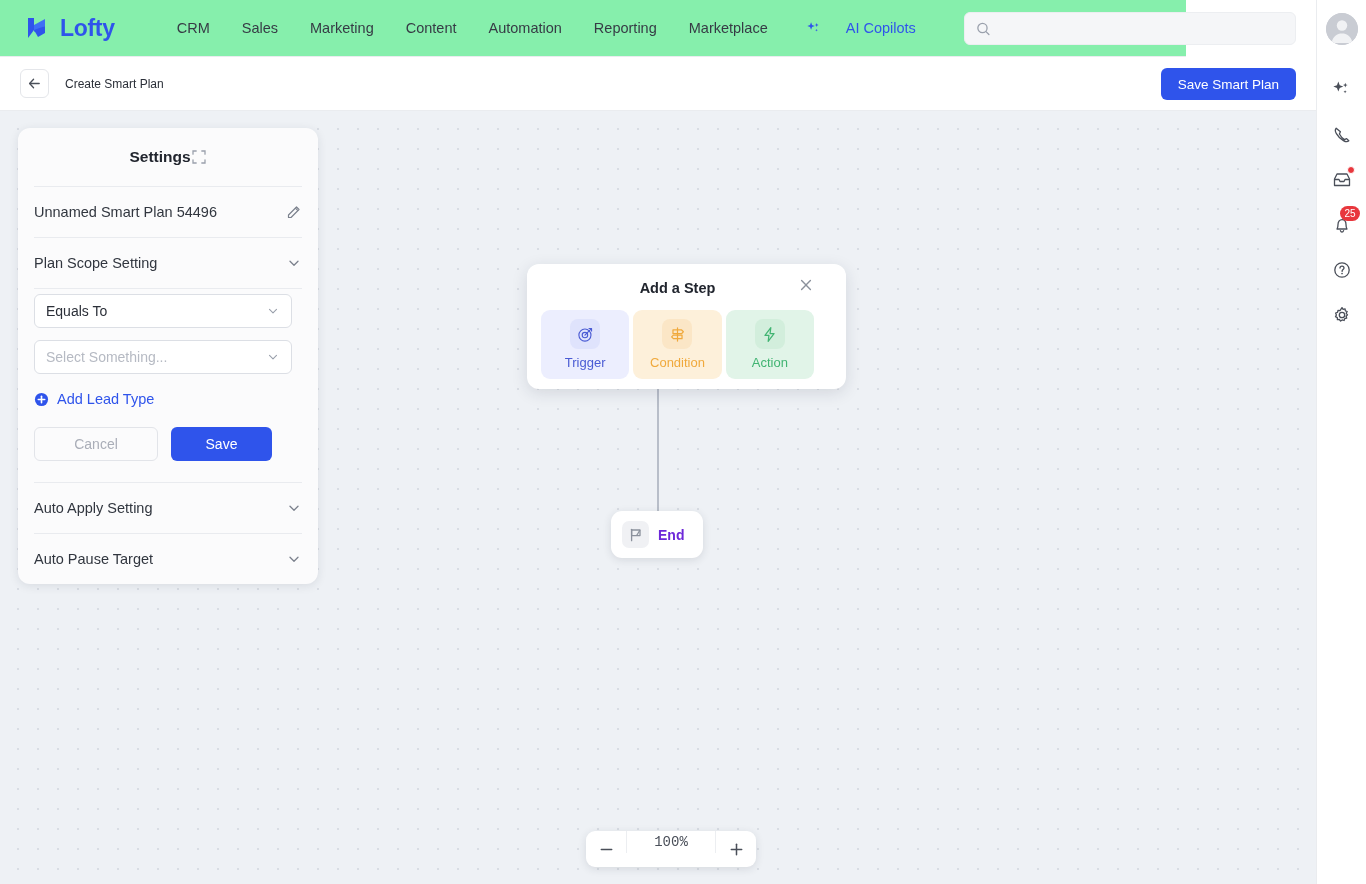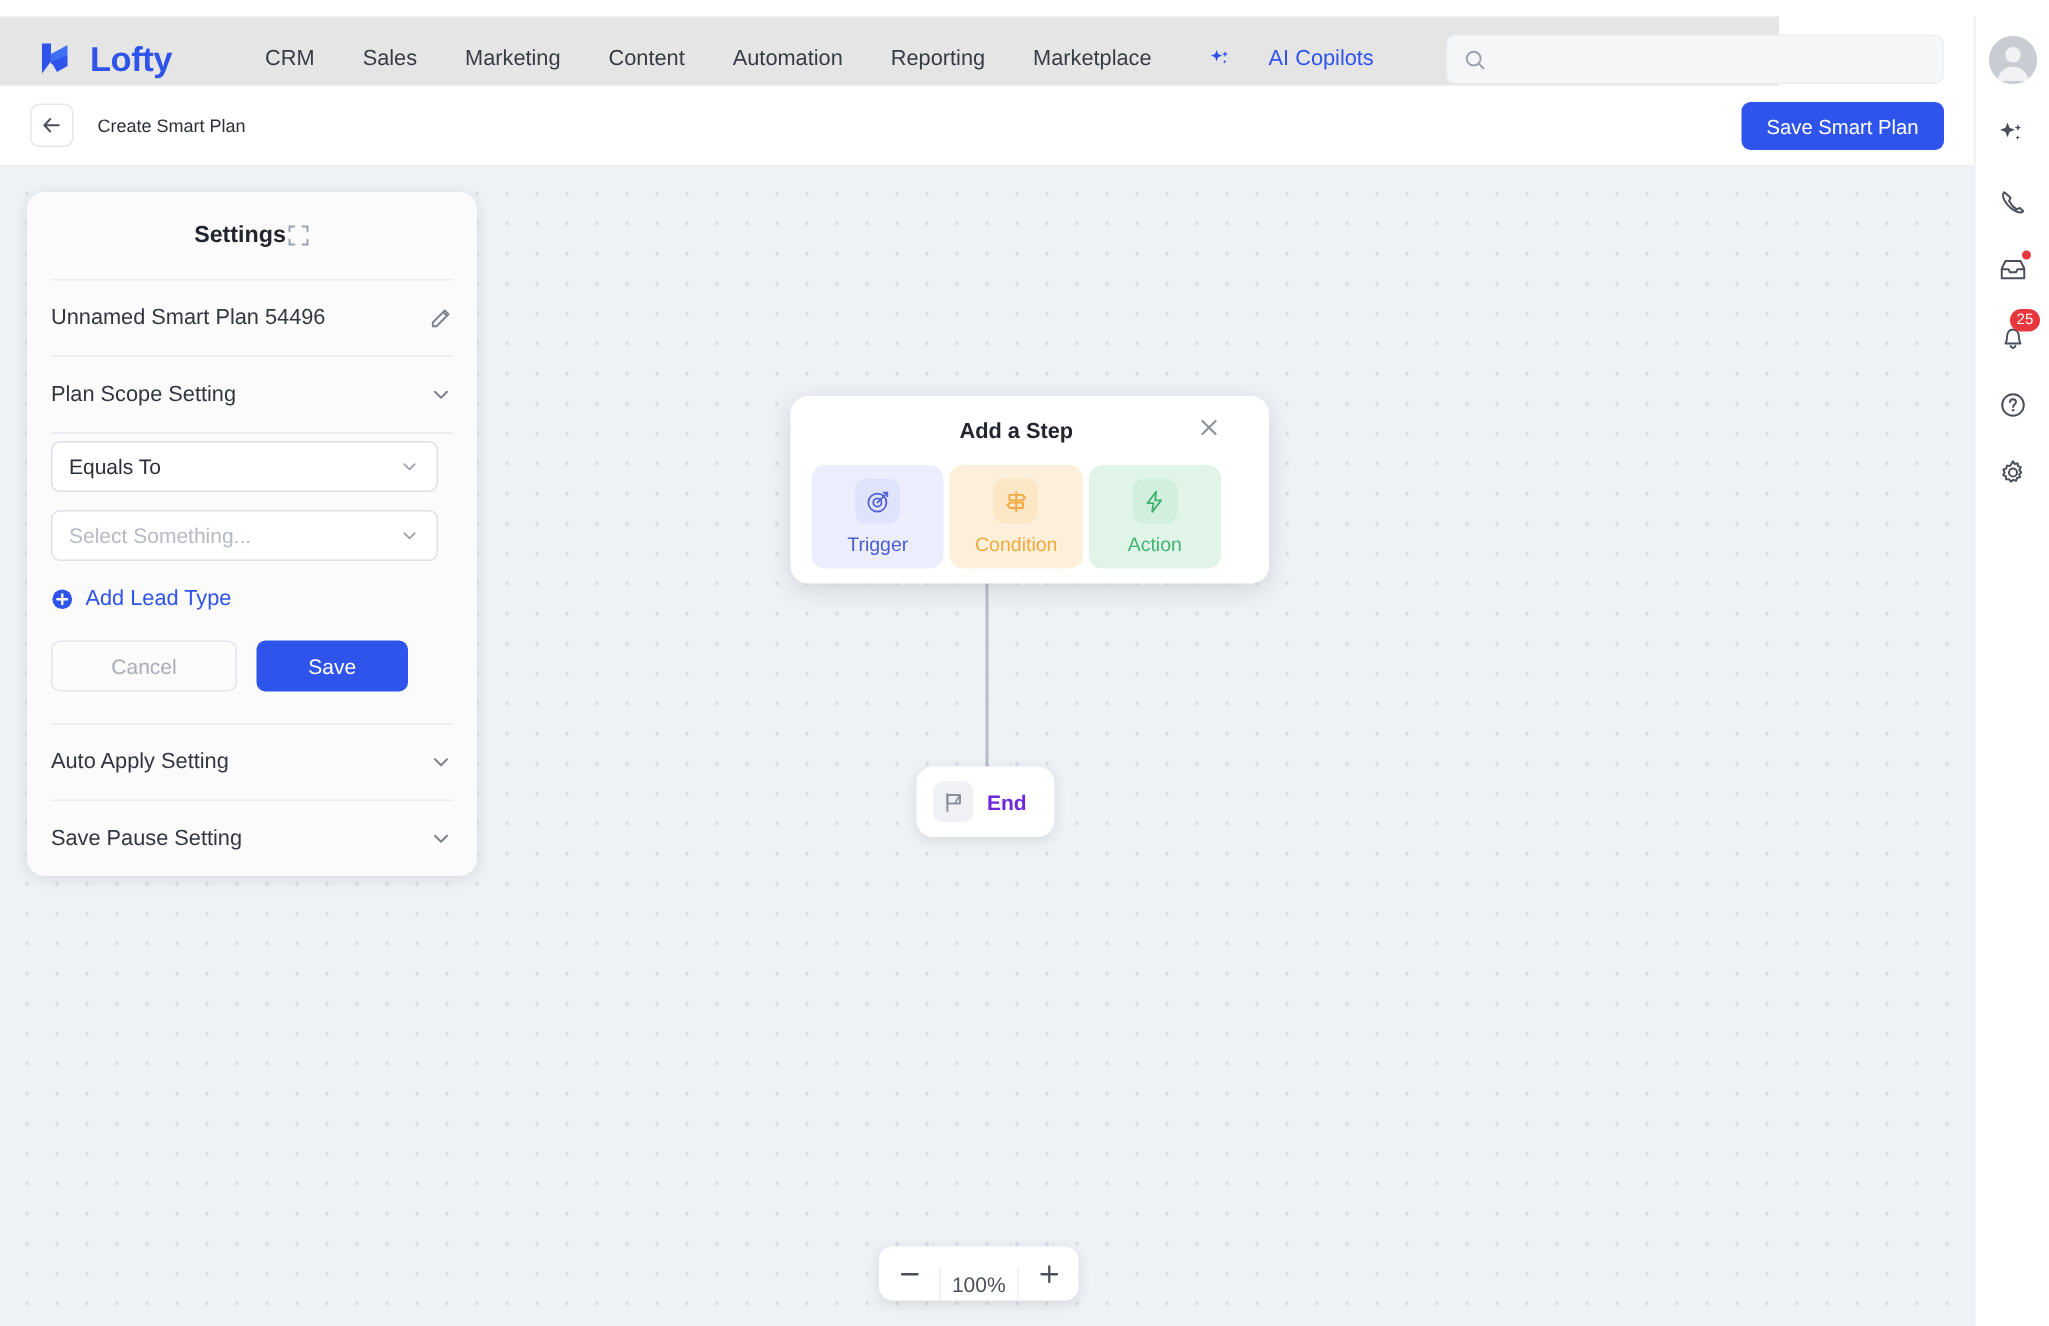--- a/index.html
+++ b/index.html
@@ -6,23 +6,23 @@
   html, body {
     width: 1366px; height: 884px;
     font-family: "Liberation Sans", sans-serif;
     background: #ffffff;
     overflow: hidden;
   }
   .app { position: relative; width: 1366px; height: 884px; }
 
   
   .topnav {
-    position: absolute; top: 11px; left: 0;
+    position: absolute; top: 0; left: 0;
     width: 1186px; height: 57px;
-    background: #e5e5e5;
+    background: #86efac;
     border-bottom: 1px solid #eaecef;
     display: flex; align-items: center;
   }
   .brand {
     display: flex; align-items: center; gap: 9px;
     margin-left: 25px; margin-right: 46px;
   }
   .brand-logo { width: 26px; height: 24px; display:block; }
   .brand-name {
     font-size: 23px; font-weight: 700; color: #2f54eb;
@@ -221,24 +221,24 @@
   }
   .end-icon-box {
     width: 27px; height: 27px; border-radius: 7px; background: #f0f1f4;
     display: flex; align-items: center; justify-content: center;
   }
   .end-label { font-size: 14px; font-weight: 700; color: #6d28d9; }
 
   
   .zoom-ctrl {
     position: absolute; left: 586px; top: 720px;
-    width: 133px; height: 36px;
+    width: 170px; height: 36px;
     background: #fff; border-radius: 9px;
     box-shadow: 0 2px 9px rgba(30,40,60,.12);
-    display: flex; align-items: flex-end;
+    display: flex; align-items: flex-start; font-family: Liberation Mono, monospace;
   }
   .zoom-btn {
     width: 40px; height: 36px; display: flex; align-items: center;
     justify-content: center; cursor: pointer; background: none; border: none;
   }
   .zoom-val {
     flex: 1; text-align: center; font-size: 14px; color: #4a4f59;
     border-left: 1px solid #eceef1; border-right: 1px solid #eceef1;
     line-height: 22px; height: 22px;
   }
@@ -408,21 +408,21 @@
 
       <div class="row">
         <span class="row-label">Auto Apply Setting</span>
         <svg class="chev" width="16" height="16" viewBox="0 0 16 16">
           <polyline points="4,6.2 8,10.2 12,6.2" fill="none" stroke="#7b818d" stroke-width="1.3" stroke-linecap="round" stroke-linejoin="round"></polyline>
         </svg>
       </div>
       <div class="sep"></div>
 
       <div class="row">
-        <span class="row-label">Save Pause Setting</span>
+        <span class="row-label">Auto Pause Target</span>
         <svg class="chev" width="16" height="16" viewBox="0 0 16 16">
           <polyline points="4,6.2 8,10.2 12,6.2" fill="none" stroke="#7b818d" stroke-width="1.3" stroke-linecap="round" stroke-linejoin="round"></polyline>
         </svg>
       </div>
     </div>
 
     <div class="connector"></div>
 
     <div class="add-step-modal">
       <div class="modal-head">

